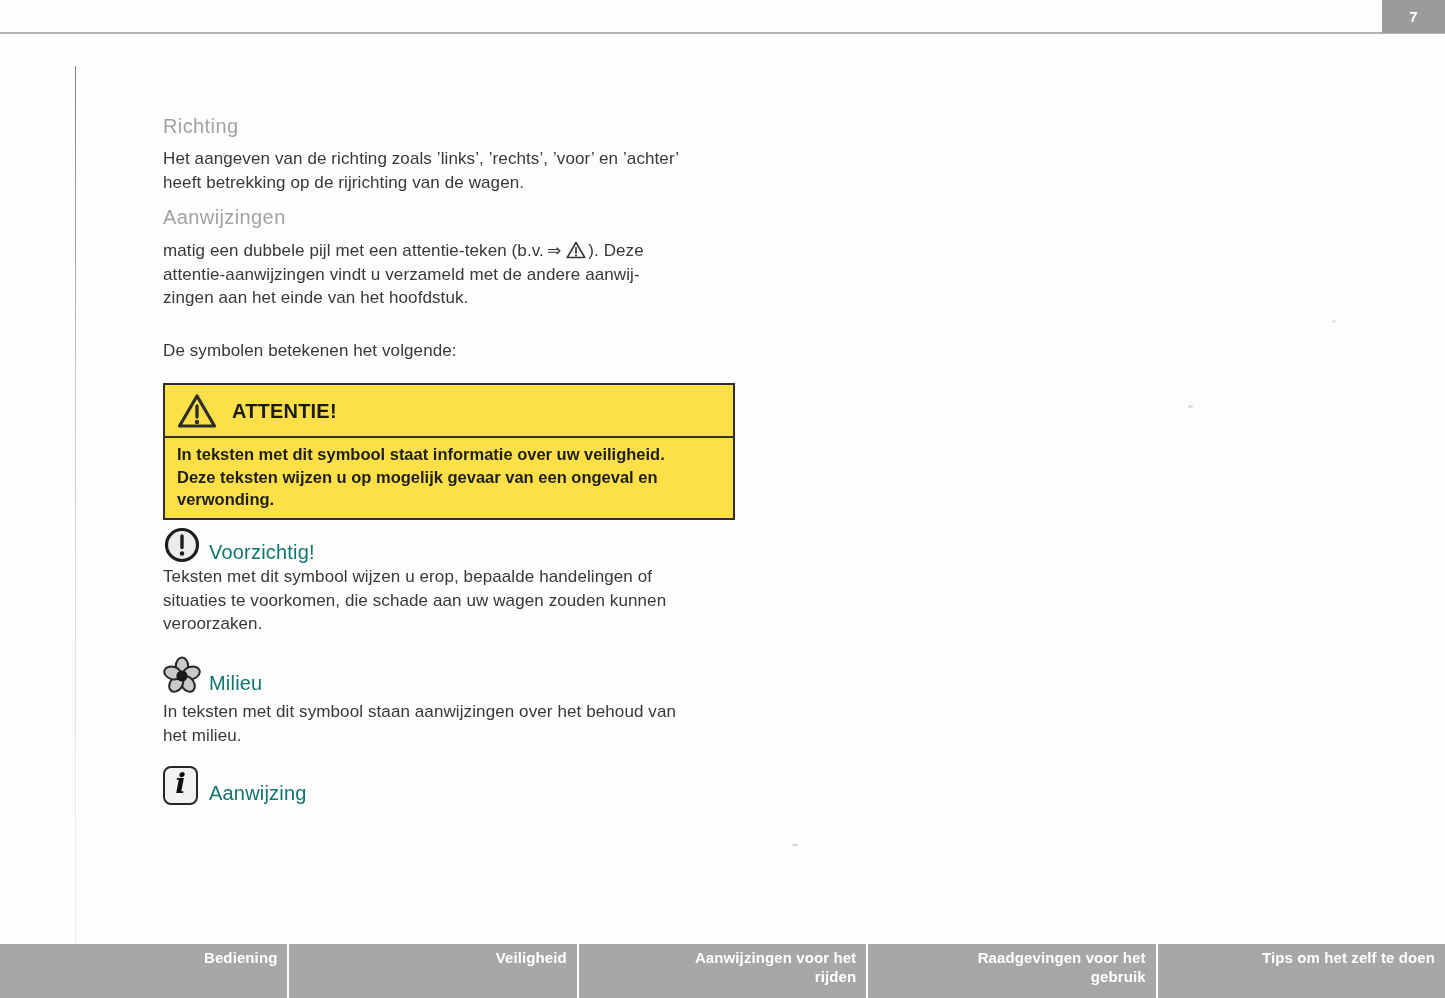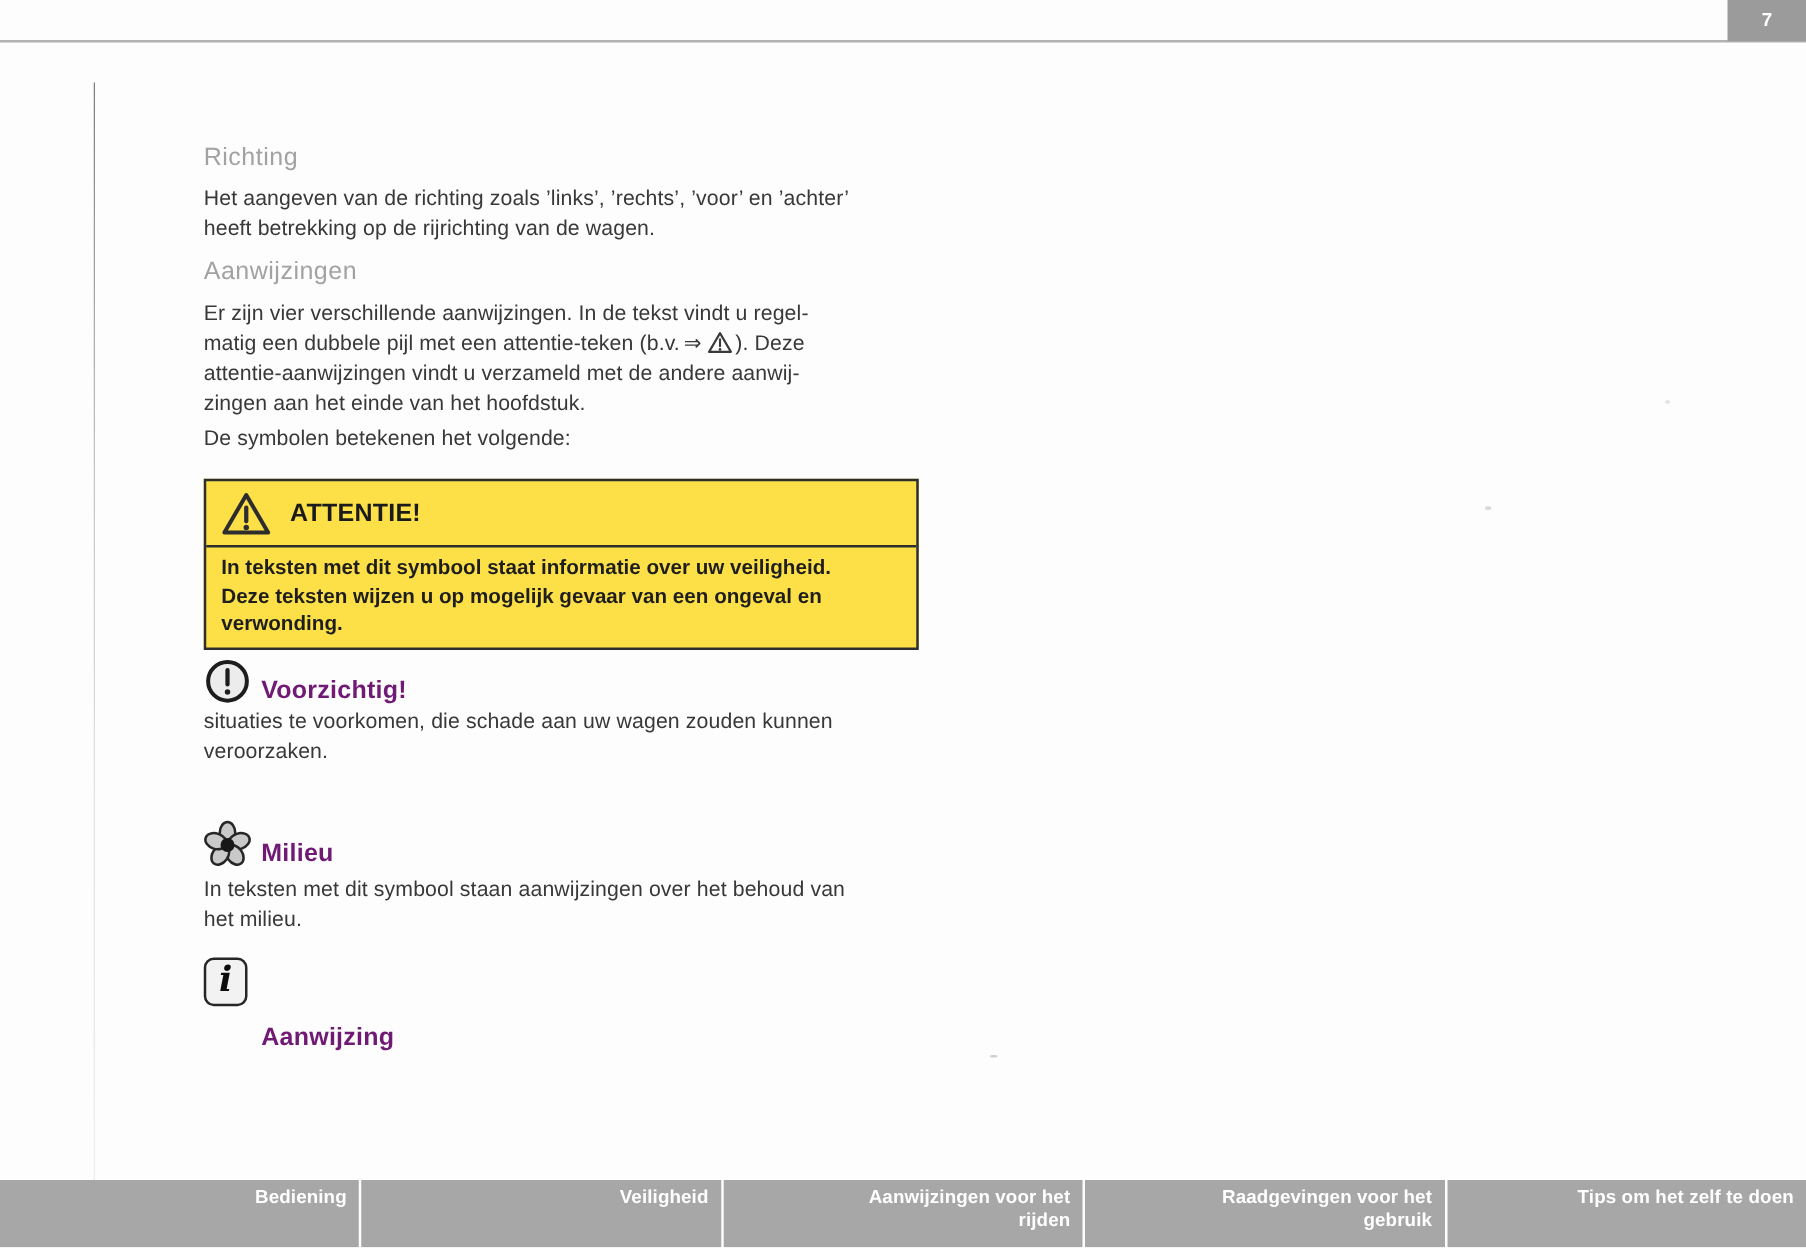--- a/index.html
+++ b/index.html
@@ -42,21 +42,21 @@
   }
   .attentie-header { display:flex; align-items:center; gap:15px; padding:8px 12px 7px 12px; }
   .attentie-title { font-size:20px; font-weight:bold; color:#1b1b1b; letter-spacing:0.2px; }
   .attentie-sep { height:0; border-top:2px solid #2e2e2e; }
   .attentie-body { padding:5px 24px 7px 12px; }
   .attentie-body .line { font-size:16.5px; line-height:22.5px; font-weight:bold; color:#1e1e1e; }
 
   .icon-abs { position:absolute; left:163px; }
   .sym-title {
     position:absolute; left:209px;
-    font-size:20px; line-height:24px; font-weight:bold; color:#701a75; letter-spacing:0.2px;
+    font-size:20px; line-height:24px; font-weight:normal; color:#0f766e; letter-spacing:0.2px;
   }
 
   .info-box {
     position:absolute; left:163px; top:766px; width:35px; height:39px;
     border:2.5px solid #262626; border-radius:8px; background:#f2f2f2;
     display:flex; align-items:center; justify-content:center;
   }
   .info-i {
     font-family:"DejaVu Serif","Liberation Serif",serif;
     font-style:italic; font-weight:bold; font-size:28px; color:#0d0d0d;
@@ -97,21 +97,20 @@
   <div class="page-edge"></div>
 
   <div class="gray-heading" style="top:114px">Richting</div>
   <div class="para" style="top:147px">
     <div class="line">Het aangeven van de richting zoals ’links’, ’rechts’, ’voor’ en ’achter’</div>
     <div class="line">heeft betrekking op de rijrichting van de wagen.</div>
   </div>
 
   <div class="gray-heading" style="top:205px">Aanwijzingen</div>
   <div class="para" style="top:239px">
-    <div class="line">Er zijn vier verschillende aanwijzingen. In de tekst vindt u regel-</div>
     <div class="line">
       <span>matig een dubbele pijl met een attentie-teken (b.v.</span><span class="arrow-glyph">⇒</span><svg class="inline-warn-svg" width="20" height="18" viewBox="0 0 40 36">
           <polygon points="20,3 37.5,33 2.5,33" fill="none" stroke="#3a3a3a" stroke-width="3.4" stroke-linejoin="round"></polygon>
           <line x1="20" y1="13" x2="20" y2="24" stroke="#3a3a3a" stroke-width="3.4" stroke-linecap="round"></line>
           <circle cx="20" cy="29" r="2.2" fill="#3a3a3a"></circle>
         </svg><span>). Deze</span>
     </div>
     <div class="line">attentie-aanwijzingen vindt u verzameld met de andere aanwij-</div>
     <div class="line">zingen aan het einde van het hoofdstuk.</div>
   </div>
@@ -136,20 +135,21 @@
     </div>
   </div>
 
   <svg class="icon-abs" style="top:526px" width="38" height="38" viewBox="0 0 38 38">
     <circle cx="19" cy="19" r="15.5" fill="#ececec" stroke="#1d1d1d" stroke-width="3.2"></circle>
     <line x1="19" y1="10" x2="19" y2="21.5" stroke="#1d1d1d" stroke-width="3.4" stroke-linecap="round"></line>
     <circle cx="19" cy="27.5" r="2.2" fill="#1d1d1d"></circle>
   </svg>
   <div class="sym-title" style="top:540px">Voorzichtig!</div>
   <div class="para" style="top:565px">
+    <div class="line">Teksten met dit symbool wijzen u erop, bepaalde handelingen of</div>
     <div class="line">situaties te voorkomen, die schade aan uw wagen zouden kunnen</div>
     <div class="line">veroorzaken.</div>
   </div>
 
   <svg class="icon-abs" style="top:655px" width="38" height="41" viewBox="0 0 38 41">
     <g fill="#c9c9c9" stroke="#262626" stroke-width="2">
       <ellipse cx="19" cy="11.2" rx="6.2" ry="8.6" transform="rotate(0 19 21)"></ellipse>
       <ellipse cx="19" cy="11.2" rx="6.2" ry="8.6" transform="rotate(72 19 21)"></ellipse>
       <ellipse cx="19" cy="11.2" rx="6.2" ry="8.6" transform="rotate(144 19 21)"></ellipse>
       <ellipse cx="19" cy="11.2" rx="6.2" ry="8.6" transform="rotate(216 19 21)"></ellipse>
@@ -159,21 +159,21 @@
   </svg>
   <div class="sym-title" style="top:671px">Milieu</div>
   <div class="para" style="top:700px">
     <div class="line">In teksten met dit symbool staan aanwijzingen over het behoud van</div>
     <div class="line">het milieu.</div>
   </div>
 
   <div class="info-box">
     <span class="info-i">i</span>
   </div>
-  <div class="sym-title" style="top:818px">Aanwijzing</div>
+  <div class="sym-title" style="top:781px">Aanwijzing</div>
 
   <div class="speck speck1"></div>
   <div class="speck speck2"></div>
   <div class="speck speck3"></div>
 
   <div class="bottom-nav">
     <div class="nav-cell">
       <span class="nav-label">Bediening</span>
     </div>
     <div class="nav-cell">

